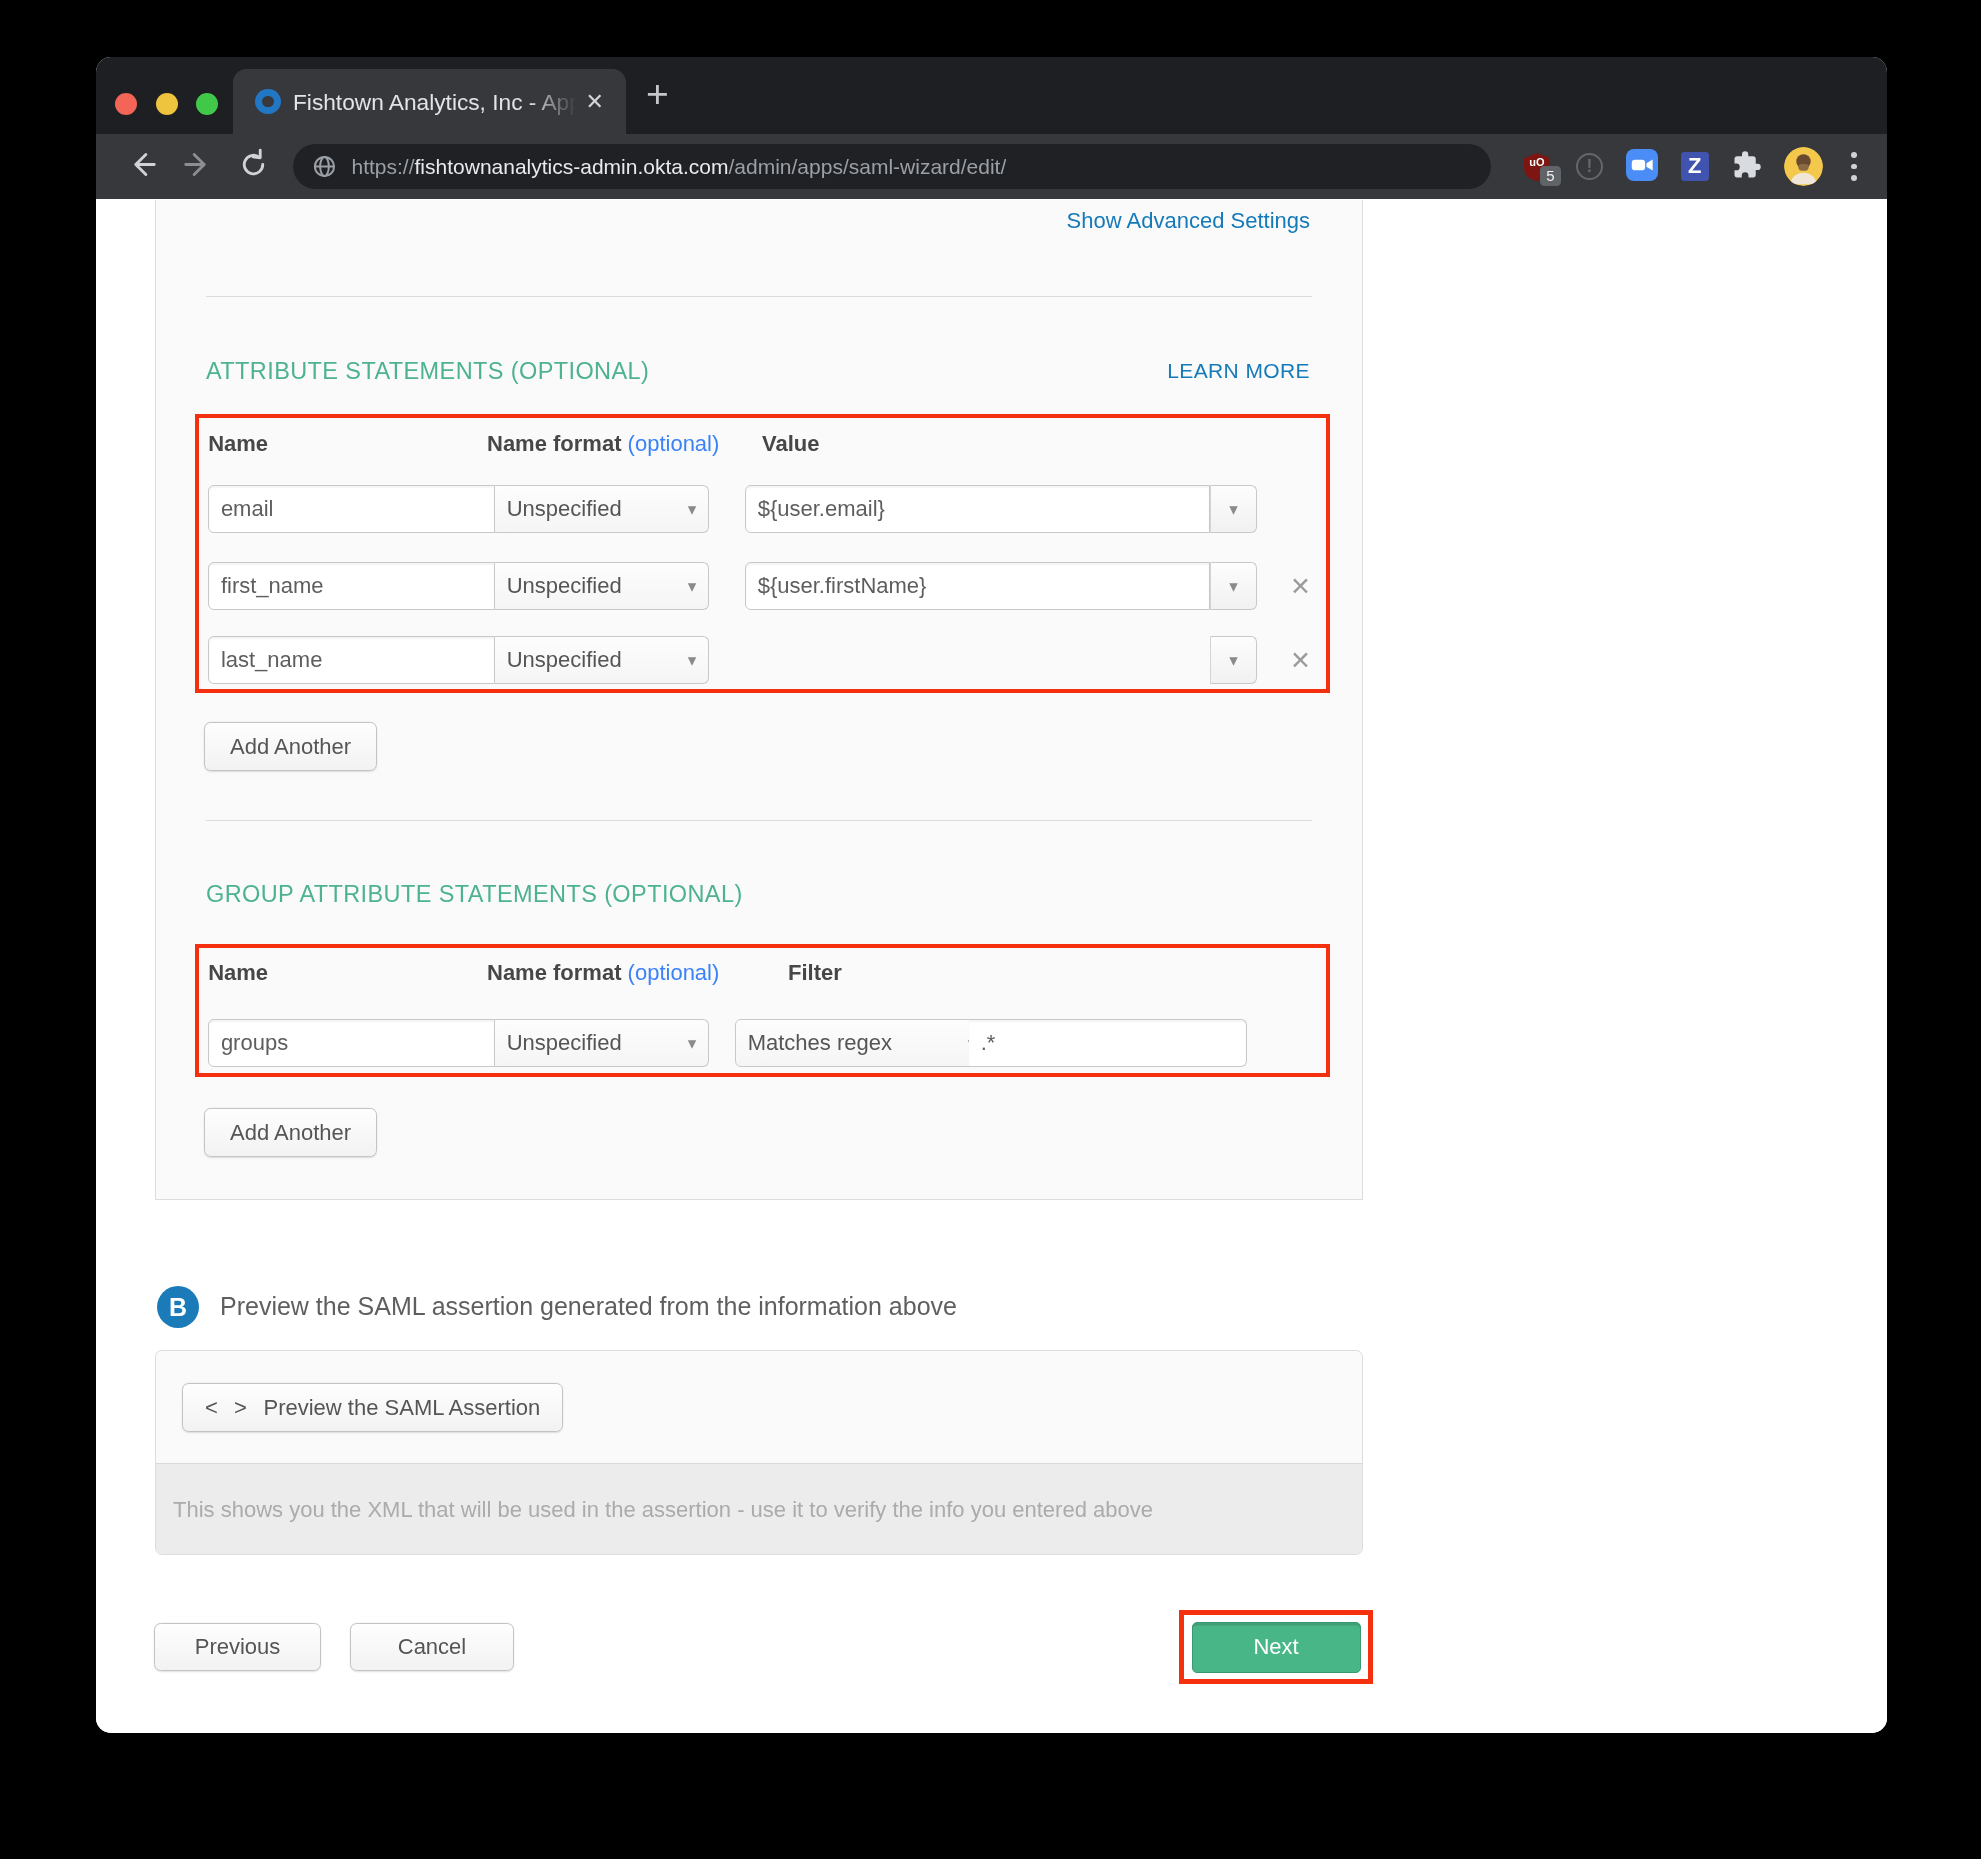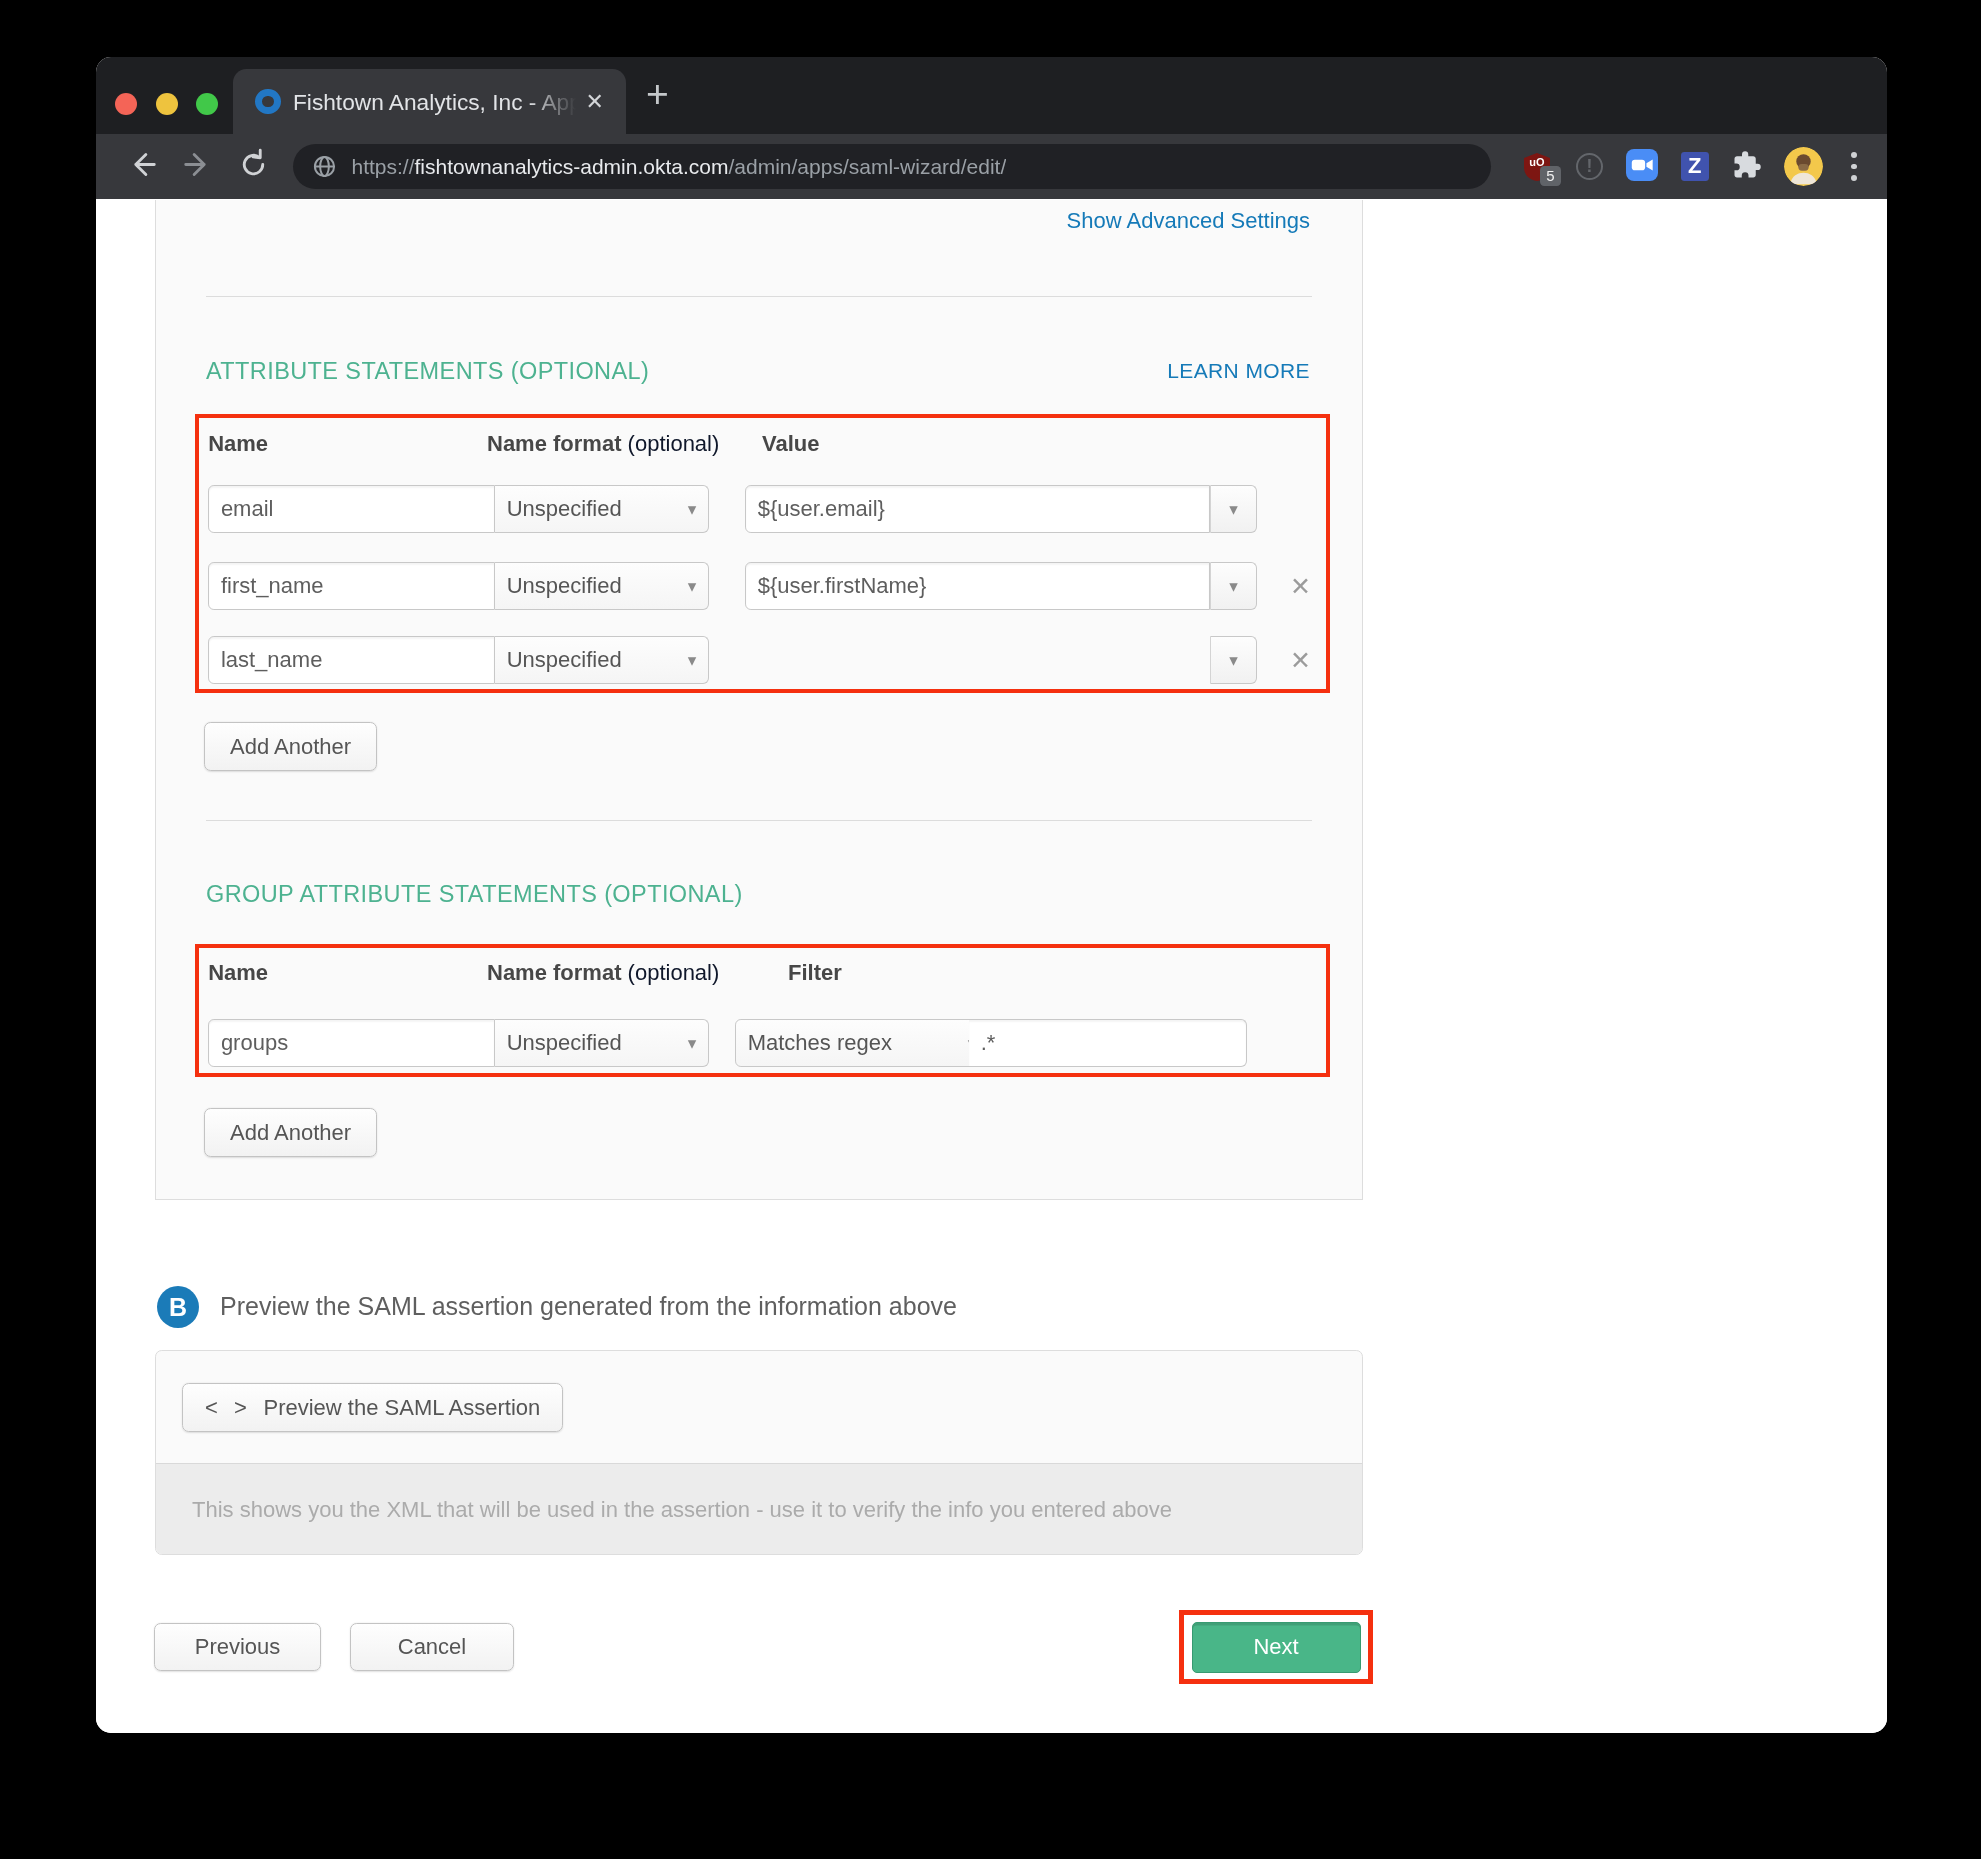--- a/index.html
+++ b/index.html
@@ -49,21 +49,21 @@
   .link{color:#157ab8;text-decoration:none;cursor:pointer;}
   .show-adv{position:absolute;top:8.4px;right:52px;font-size:22px;}
   .hr{position:absolute;left:50px;right:50px;height:0.8px;background:#dcdcdc;}
   .hr1{top:96px;} .hr2{top:620px;}
   .sec-head{position:absolute;left:50px;font-size:23.5px;color:#4db290;letter-spacing:0.4px;}
   .h-attr{top:158px;} .h-group{top:681px;}
   .learn{position:absolute;top:159px;right:52px;font-size:21px;letter-spacing:0.4px;}
   .redbox{position:absolute;left:39px;width:1135px;border:4.2px solid #f5300f;box-sizing:border-box;}
   .rb1{top:214px;height:279px;} .rb2{top:744px;height:133px;}
   .colhead{position:absolute;font-size:22px;color:#474747;font-weight:bold;white-space:nowrap;}
-  .colhead .opt{color:#0f172a;font-weight:normal;margin-top:29px;}
+  .colhead .opt{color:#3b82f6;font-weight:normal;margin-top:29px;}
   .fieldrow{position:absolute;height:48px;}
   .tinput{position:absolute;height:48px;box-sizing:border-box;border:0.8px solid #c8c8c8;
           background:#fff;font-family:"Liberation Sans",sans-serif;font-size:22px;color:#5e5e5e;
           padding:0 11.7px;box-shadow:inset 0 1.7px 1.7px rgba(0,0,0,.05);outline:none;}
   .sel{position:absolute;height:48px;box-sizing:border-box;border:0.8px solid #c8c8c8;
        background:linear-gradient(#fdfdfd,#f5f5f5);display:flex;align-items:center;
        font-size:22px;color:#555;padding:0 11.7px;cursor:pointer;}
   .sel .arrow{margin-left:auto;color:#8a8a8a;font-size:17px;}
   .round-l{border-radius:5.9px 0 0 5.9px;} .round-r{border-radius:0 5.9px 5.9px 0;border-left:none;}
   .valwrap-arrow{position:absolute;height:48px;width:47px;box-sizing:border-box;border:0.8px solid #c8c8c8;
@@ -81,21 +81,21 @@
            background:#1b7bb8;color:#fff;font-size:25px;font-weight:bold;display:flex;
            align-items:center;justify-content:center;}
   .btext{position:absolute;left:124px;top:1092px;font-size:25px;color:#5f5f5f;}
   
   .prevbox{position:absolute;left:59px;top:1150px;width:1208px;height:205px;box-sizing:border-box;
            border:0.8px solid #ddd;border-radius:6.7px;background:#fafafa;overflow:hidden;}
   .prevtop{height:112px;position:relative;}
   .prevbtn{position:absolute;left:26px;top:32px;height:49px;padding:0 22px;}
   .codeglyph{letter-spacing:5px;margin-right:11.7px;font-size:22px;color:#555;}
   .prevhint{height:91px;background:#ececec;border-top:0.8px solid #d9d9d9;display:flex;align-items:center;}
-  .prevhint span{margin-left:36px;font-size:22px;color:#ababab;}
+  .prevhint span{margin-left:17px;font-size:22px;color:#ababab;}
   
   .prevb{position:absolute;left:58px;top:1423px;width:167px;height:48px;}
   .cancelb{position:absolute;left:254px;top:1423px;width:164px;height:48px;}
   .nextwrap{position:absolute;left:1083px;top:1410px;width:194px;height:74px;
             border:5px solid #f5300f;box-sizing:border-box;display:flex;align-items:center;justify-content:center;}
   .nextbtn{width:167px;height:49px;border-radius:5px;background:#49b688;border:0.8px solid #379a71;
            box-shadow:inset 0 2.5px 0 rgba(0,0,0,.12);color:#fff;font-size:22px;display:flex;
            align-items:center;justify-content:center;cursor:pointer;}
 </style>
 </head>

